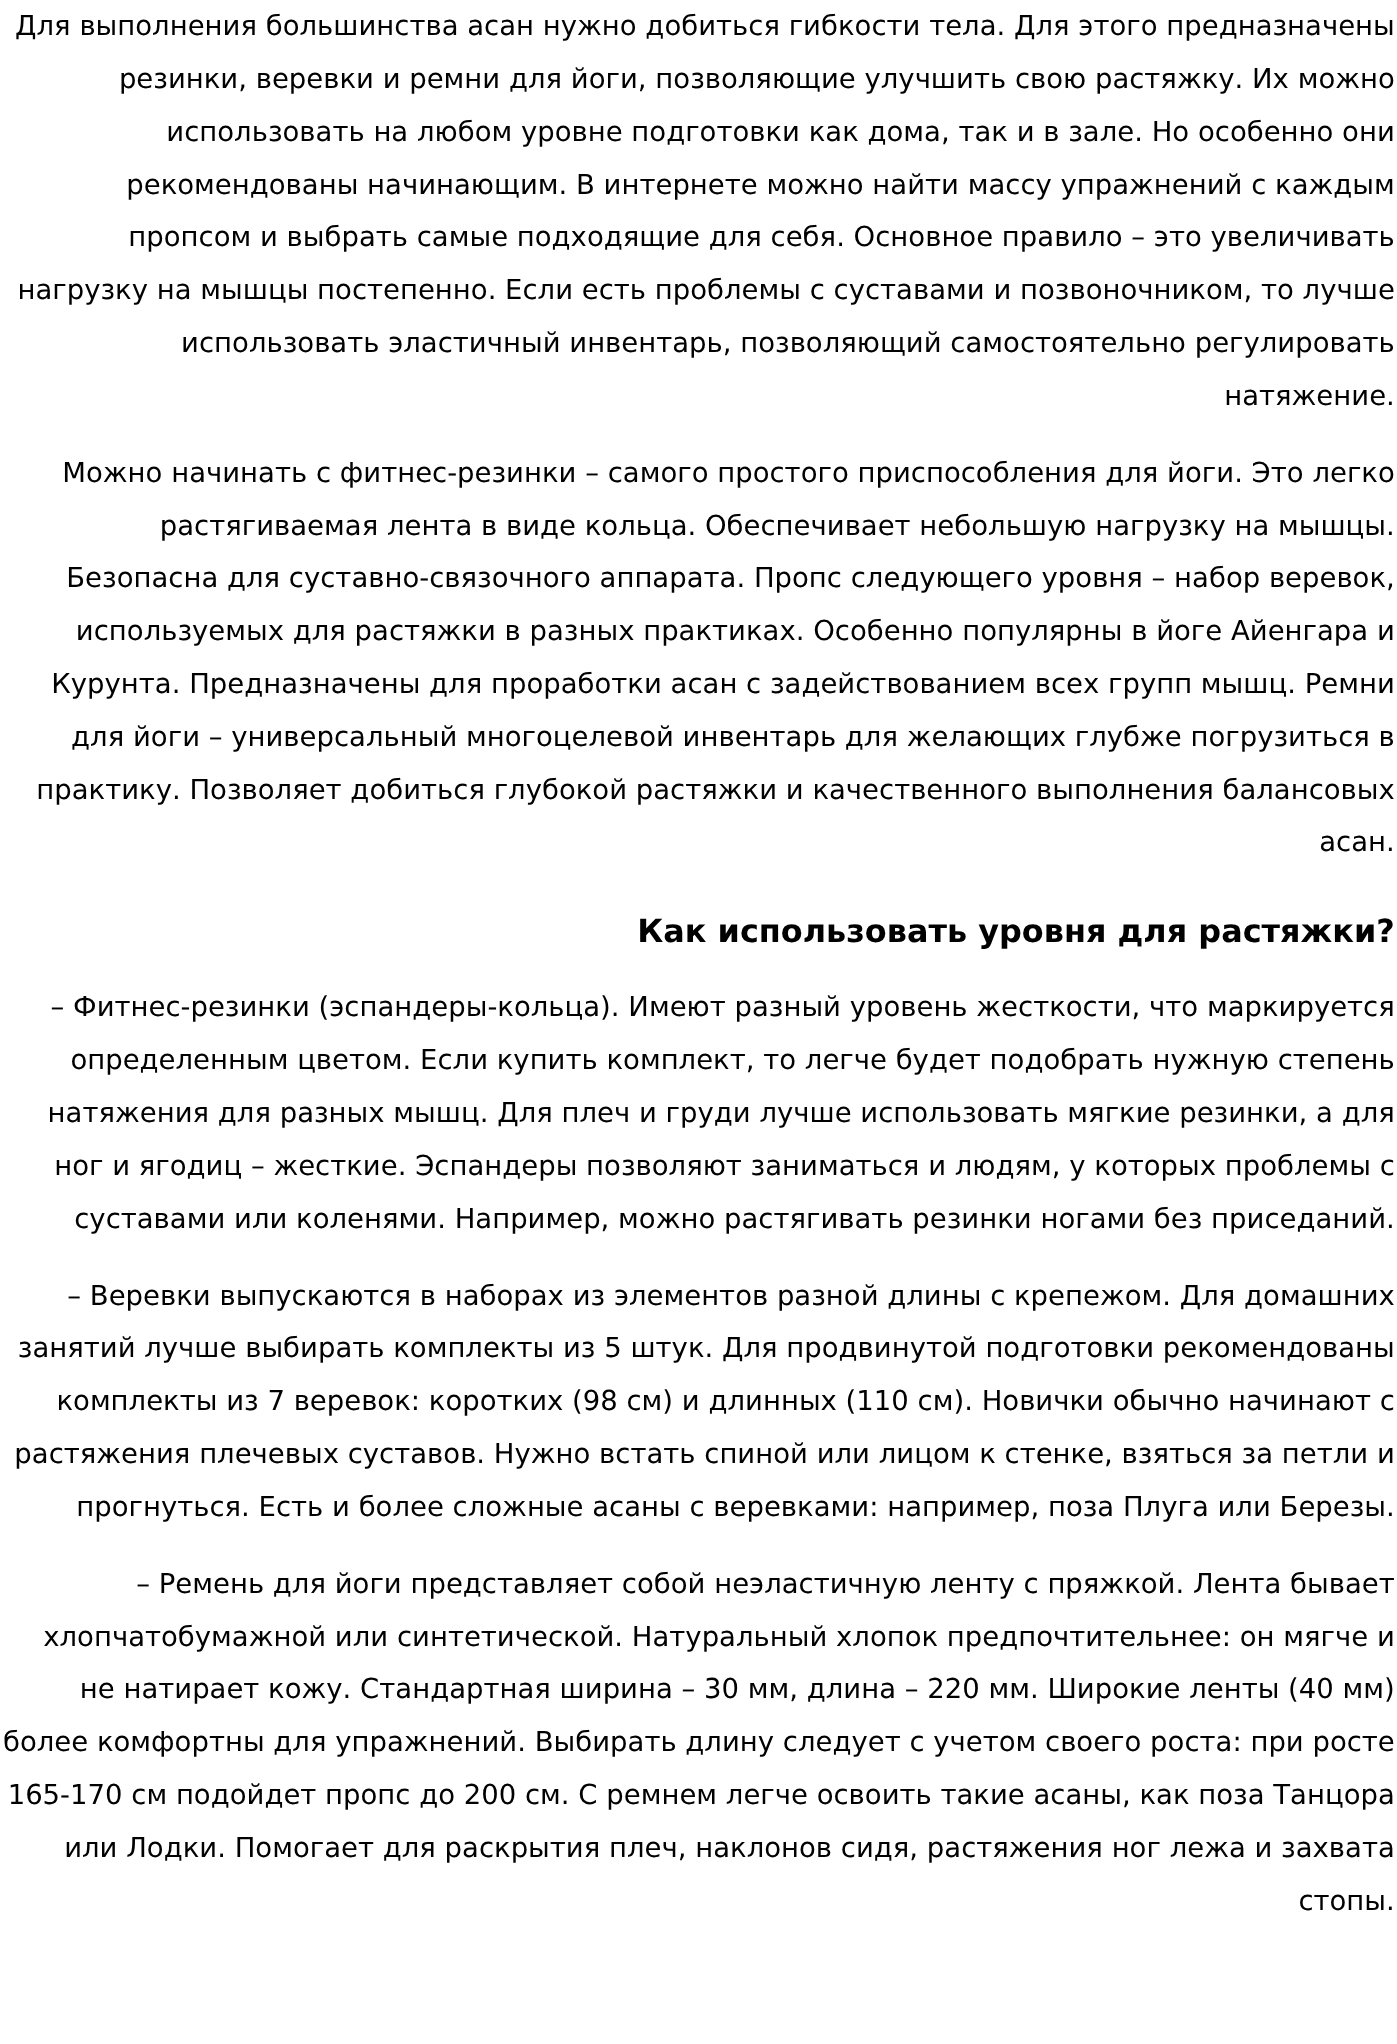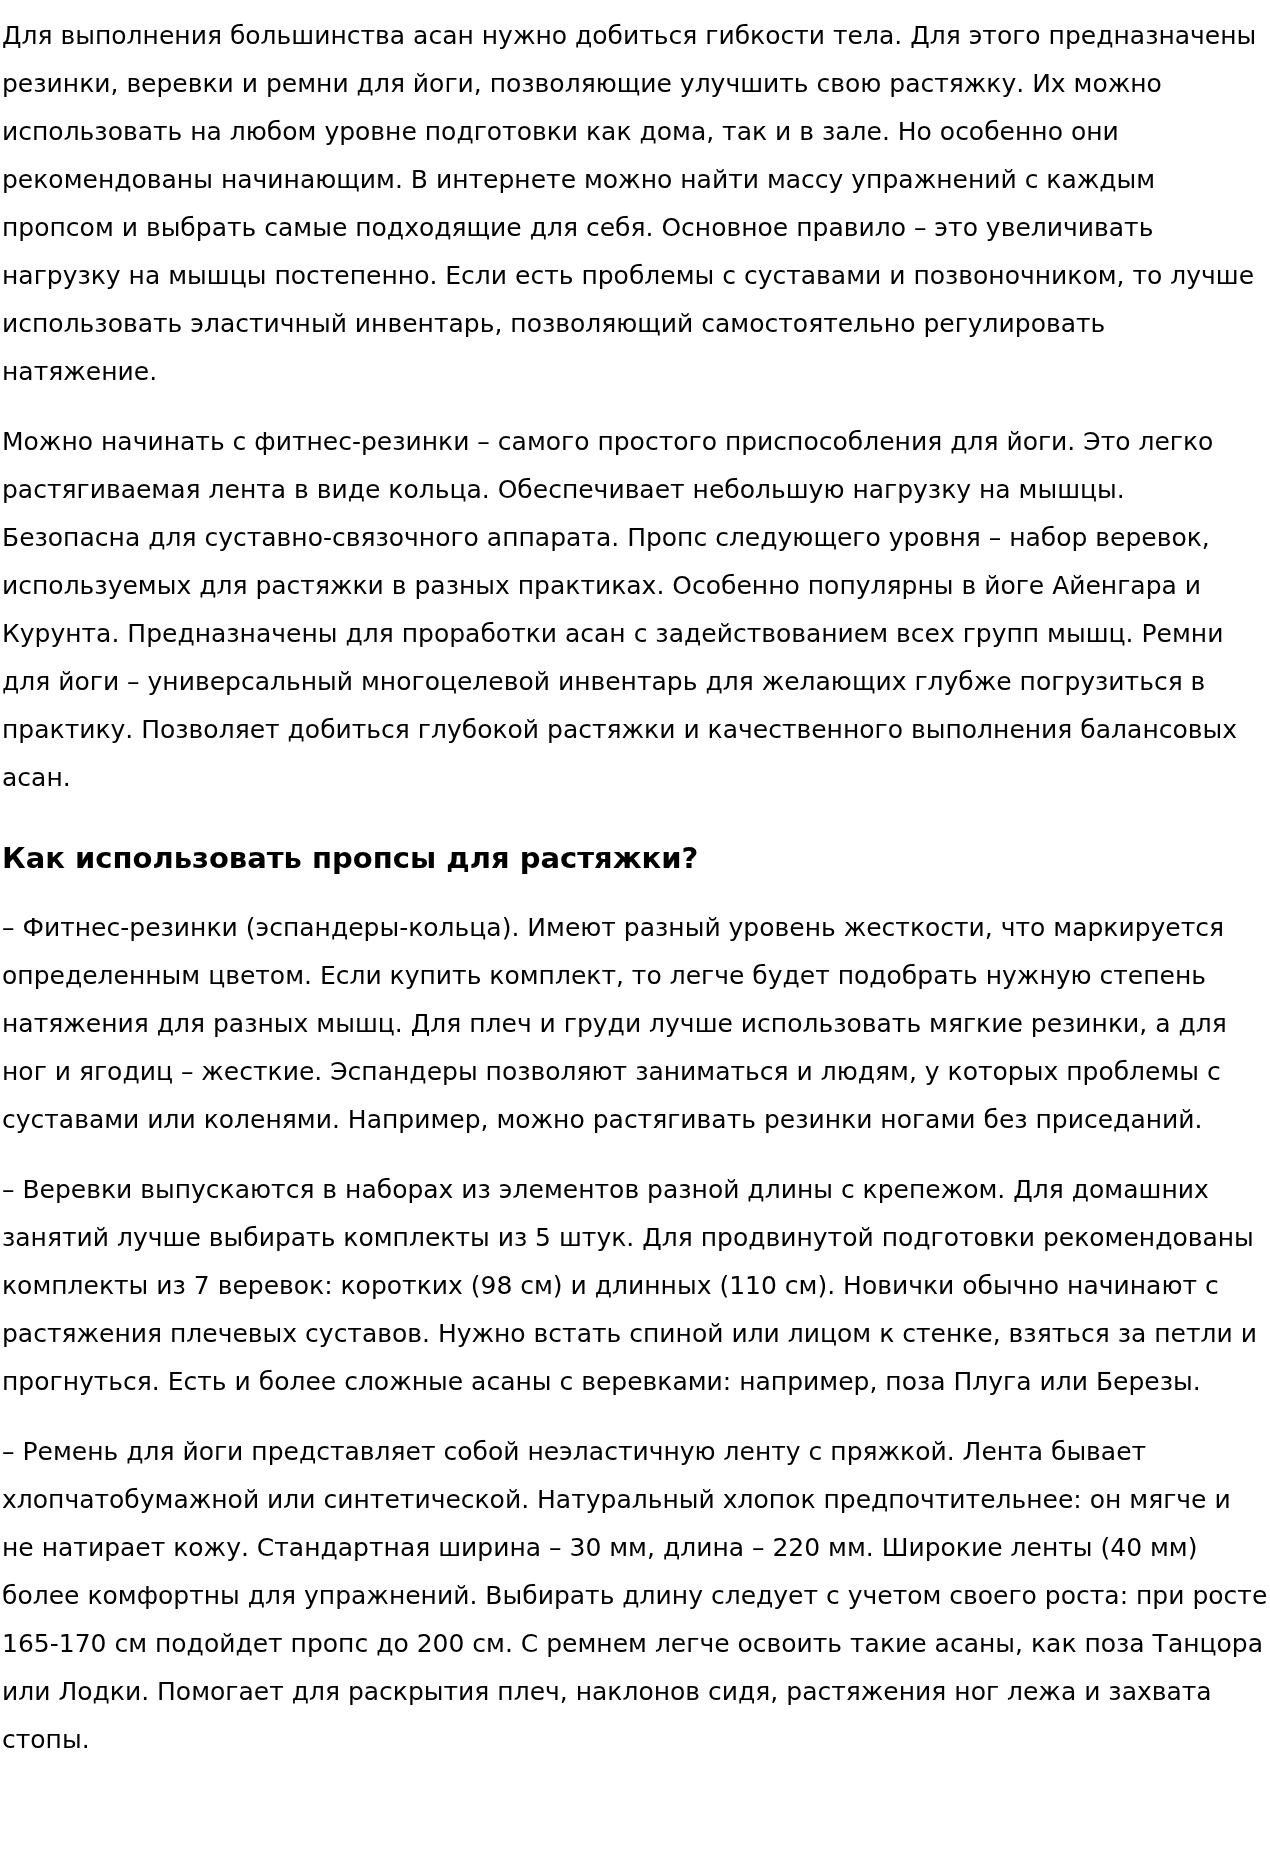--- a/index.html
+++ b/index.html
@@ -11,40 +11,41 @@
     width: 1270px;
     color: #000000;
     font-family: "DejaVu Sans", "Liberation Sans", sans-serif;
     font-size: 25px;
     line-height: 48px;
     -webkit-font-smoothing: antialiased;
   }
   article.doc {
     width: 1266px;
     padding-left: 2px;
-    padding-top: 12px;
+    padding-top: 0;
+    text-align: right;
   }
   article.doc p {
     margin: 0 0 22px 0;
   }
   article.doc h2 {
     font-size: 29px;
     line-height: 48px;
     font-weight: bold;
     margin: 32px 0 22px 0;
   }
 </style>
 </head>
 <body>
 
 <article class="doc">
   <p>Для выполнения большинства асан нужно добиться гибкости тела. Для этого предназначены резинки, веревки и ремни для йоги, позволяющие улучшить свою растяжку. Их можно использовать на любом уровне подготовки как дома, так и в зале. Но особенно они рекомендованы начинающим. В интернете можно найти массу упражнений с каждым пропсом и выбрать самые подходящие для себя. Основное правило – это увеличивать нагрузку на мышцы постепенно. Если есть проблемы с суставами и позвоночником, то лучше использовать эластичный инвентарь, позволяющий самостоятельно регулировать натяжение.</p>
 
   <p>Можно начинать с фитнес-резинки – самого простого приспособления для йоги. Это легко растягиваемая лента в виде кольца. Обеспечивает небольшую нагрузку на мышцы. Безопасна для суставно-связочного аппарата. Пропс следующего уровня – набор веревок, используемых для растяжки в разных практиках. Особенно популярны в йоге Айенгара и Курунта. Предназначены для проработки асан с задействованием всех групп мышц. Ремни для йоги – универсальный многоцелевой инвентарь для желающих глубже погрузиться в практику. Позволяет добиться глубокой растяжки и качественного выполнения балансовых асан.</p>
 
-  <h2>Как использовать пропсы для растяжки?</h2>
+  <h2>Как использовать уровня для растяжки?</h2>
 
   <p>– Фитнес-резинки (эспандеры-кольца). Имеют разный уровень жесткости, что маркируется определенным цветом. Если купить комплект, то легче будет подобрать нужную степень натяжения для разных мышц. Для плеч и груди лучше использовать мягкие резинки, а для ног и ягодиц – жесткие. Эспандеры позволяют заниматься и людям, у которых проблемы с суставами или коленями. Например, можно растягивать резинки ногами без приседаний.</p>
 
   <p>– Веревки выпускаются в наборах из элементов разной длины с крепежом. Для домашних занятий лучше выбирать комплекты из 5 штук. Для продвинутой подготовки рекомендованы комплекты из 7 веревок: коротких (98 см) и длинных (110 см). Новички обычно начинают с растяжения плечевых суставов. Нужно встать спиной или лицом к стенке, взяться за петли и прогнуться. Есть и более сложные асаны с веревками: например, поза Плуга или Березы.</p>
 
   <p>– Ремень для йоги представляет собой неэластичную ленту с пряжкой. Лента бывает хлопчатобумажной или синтетической. Натуральный хлопок предпочтительнее: он мягче и не натирает кожу. Стандартная ширина – 30 мм, длина – 220 мм. Широкие ленты (40 мм) более комфортны для упражнений. Выбирать длину следует с учетом своего роста: при росте 165-170 см подойдет пропс до 200 см. С ремнем легче освоить такие асаны, как поза Танцора или Лодки. Помогает для раскрытия плеч, наклонов сидя, растяжения ног лежа и захвата стопы.</p>
 </article>
 
 </body></html>

